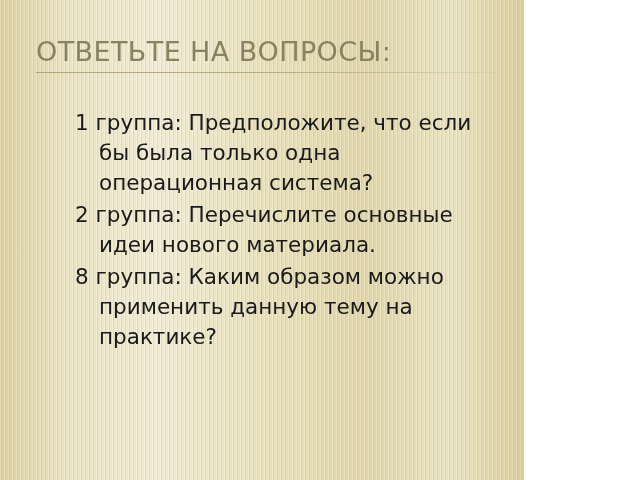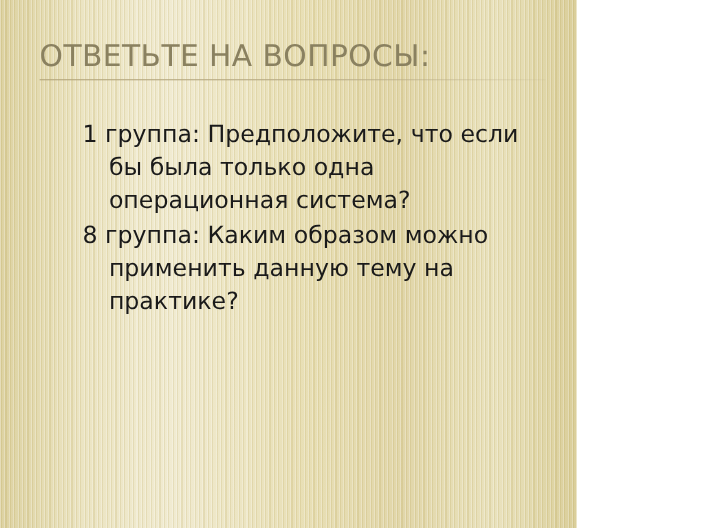--- a/index.html
+++ b/index.html
@@ -83,16 +83,17 @@
 
 <div class="slide">
 
   <div class="title-block">
     <div class="slide-title">Ответьте на вопросы:</div>
     <div class="title-rule"></div>
   </div>
 
   <div class="body-block">
     <p class="para">1 группа: Предположите, что если бы была только одна операционная система?</p>
+    <p class="para">2 группа: Перечислите основные идеи нового материала.</p>
     <p class="para">8 группа: Каким образом можно применить данную тему на практике?</p>
   </div>
 
 </div>
 
 </body></html>

